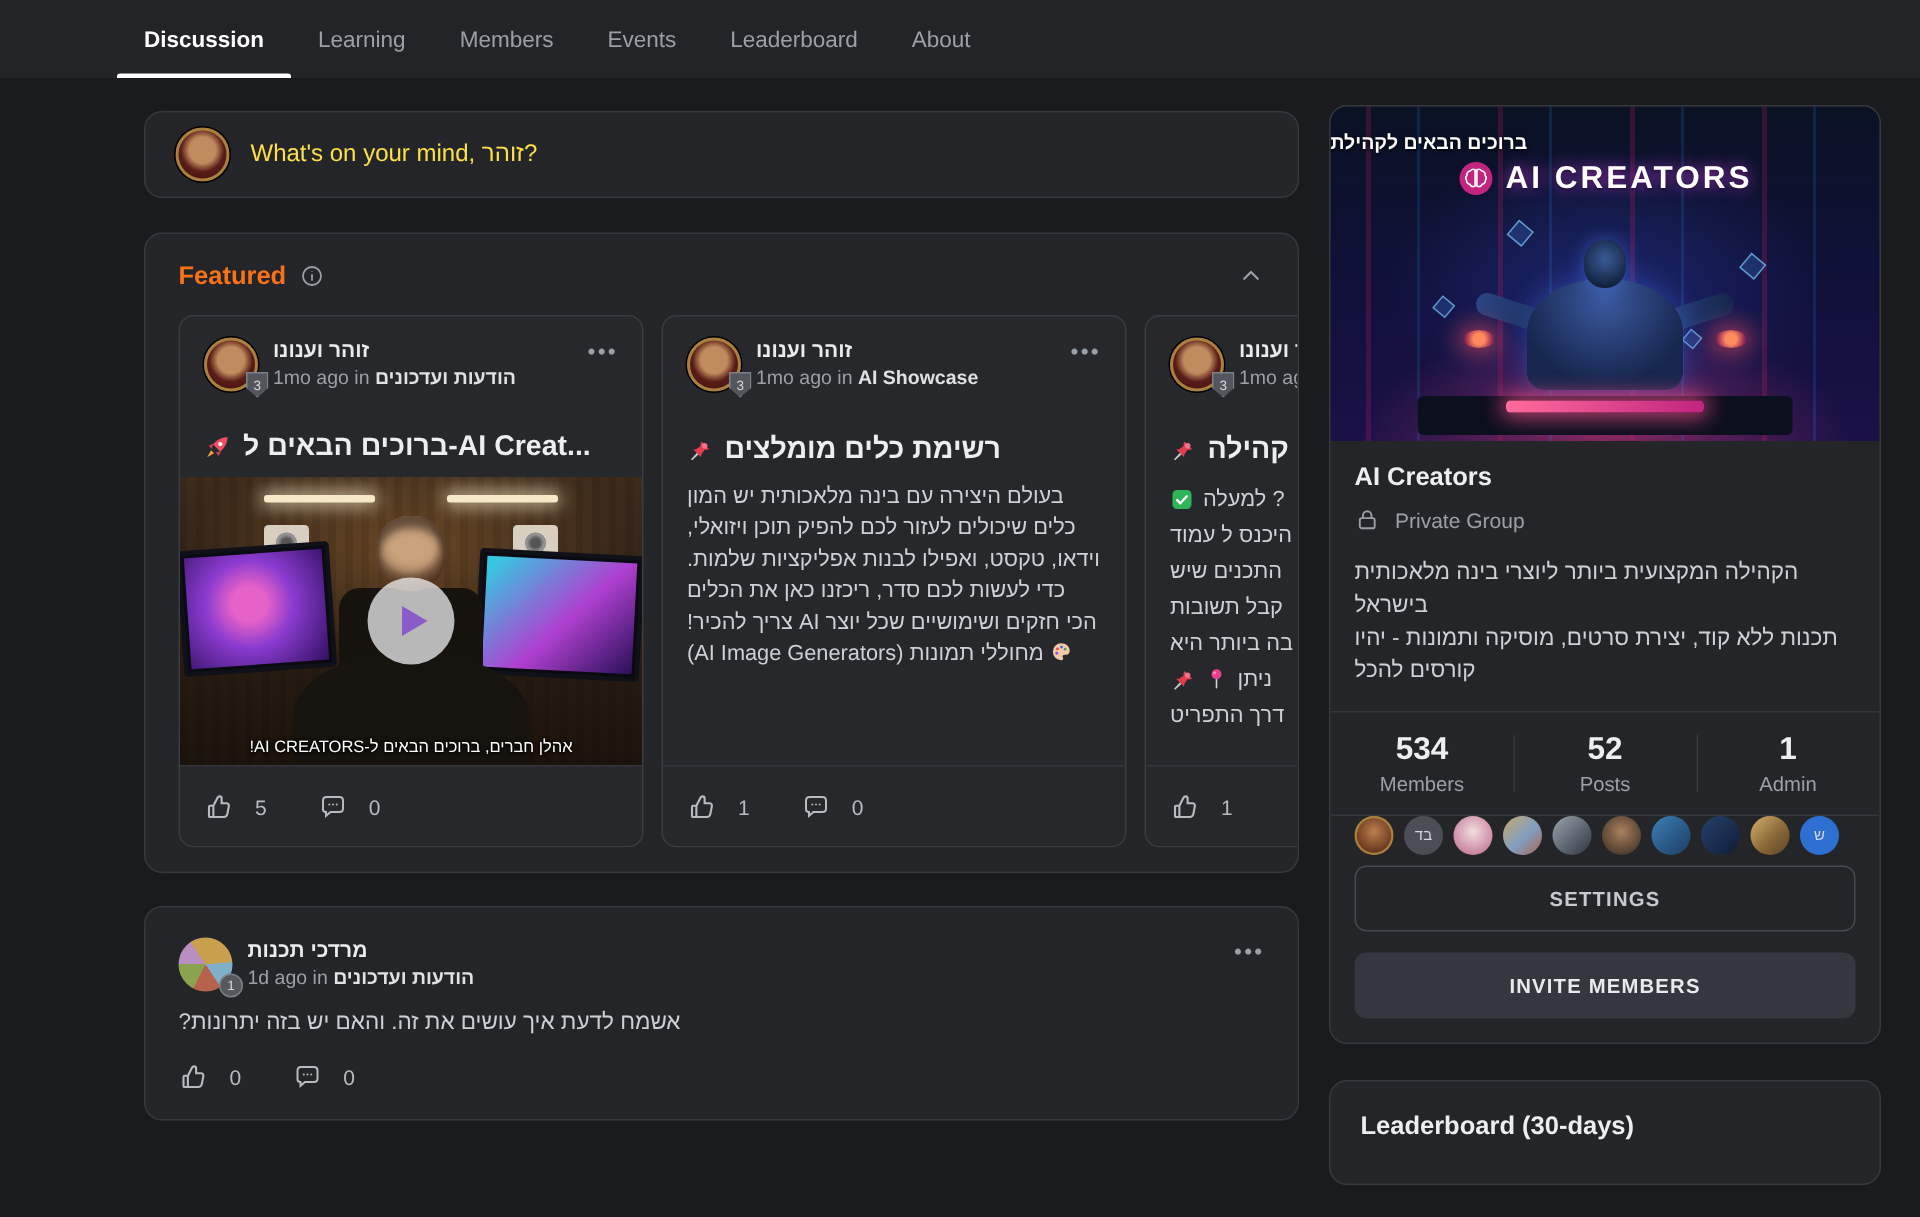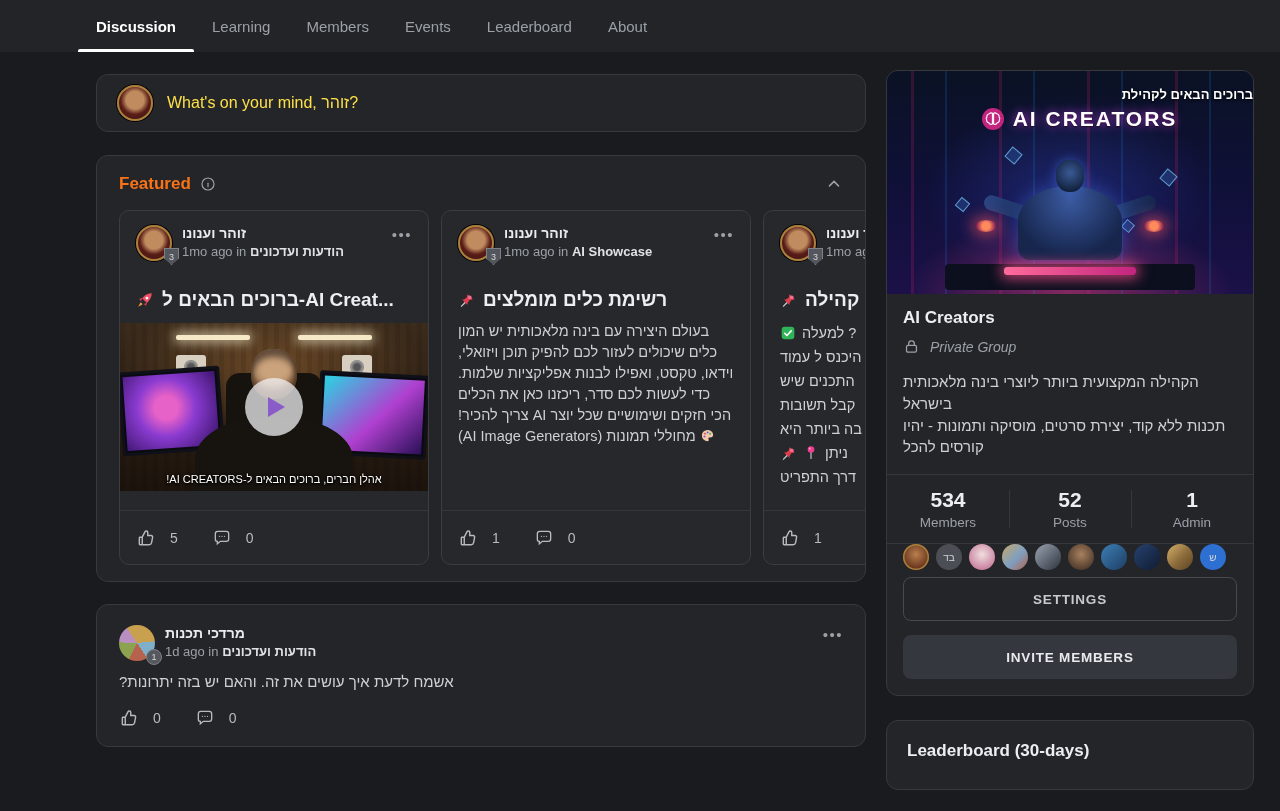--- a/index.html
+++ b/index.html
@@ -48,21 +48,21 @@
   .fc-title .em{flex-shrink:0;display:flex;}
   .fc-body{padding:0 16px;margin-top:10px;font-size:14.5px;line-height:1.45;color:#cdd0d5;
            direction:rtl;text-align:left;}
   .fc-lines{padding:0 16px;margin-top:10px;font-size:14.5px;color:#cdd0d5;}
   .fc-line{display:flex;align-items:center;gap:6px;height:24px;white-space:nowrap;}
   .fc-foot{margin-top:auto;border-top:1px solid #35373c;height:53px;display:flex;align-items:center;
            padding:0 16px;color:#b7babf;font-size:14px;flex-shrink:0;}
   .foot-group{display:flex;align-items:center;gap:14px;margin-right:34px;cursor:pointer;}
   .foot-group svg{width:20px;height:20px;}
   
-  .vthumb{margin-top:12px;height:168px;position:relative;overflow:hidden;flex-shrink:0;
+  .vthumb{margin-top:12px;height:192px;position:relative;overflow:hidden;flex-shrink:0;
      background:radial-gradient(ellipse 70% 60% at 50% 25%, rgba(150,100,50,.55), transparent 70%),
                 linear-gradient(180deg,#3c2c1c 0%,#2a1d12 60%,#1c130c 100%);}
   .vthumb::before{content:"";position:absolute;inset:0;
      background:repeating-linear-gradient(90deg, rgba(0,0,0,.18) 0 5px, transparent 5px 11px);opacity:.5;}
   .v-light{position:absolute;top:12px;width:74px;height:5px;background:#f5e9c8;border-radius:2px;
            box-shadow:0 0 12px 2px rgba(245,233,200,.8);}
   .v-speaker{position:absolute;top:32px;width:30px;height:24px;background:#d8cfc0;border-radius:3px;}
   .v-speaker::after{content:"";position:absolute;left:8px;top:5px;width:14px;height:14px;border-radius:50%;
            background:radial-gradient(circle,#555 0 30%,#999 60%,#333 100%);}
   .v-monitor{position:absolute;background:#0a0a12;border:3px solid #101018;border-radius:3px;}
@@ -93,21 +93,21 @@
   
   .sidebar{position:absolute;left:886px;top:70px;width:368px;}
   .scard{overflow:hidden;}
   .banner{height:223px;position:relative;overflow:hidden;cursor:pointer;
      background:radial-gradient(ellipse 62% 48% at 50% 100%, rgba(236,64,122,.5), transparent 72%),
                 radial-gradient(ellipse 55% 60% at 50% 55%, rgba(64,96,255,.28), transparent 72%),
                 linear-gradient(180deg,#0a1224 0%,#10103a 55%,#1b1148 100%);}
   .banner::before{content:"";position:absolute;inset:0;opacity:.75;
      background:repeating-linear-gradient(90deg, transparent 0 24px, rgba(233,30,99,.25) 24px 27px,
                 transparent 27px 58px, rgba(33,150,243,.2) 58px 60px, transparent 60px 88px);}
-  .b-text{position:absolute;top:16px;left:18px;right:0;text-align:right;color:#fff;z-index:3;}
+  .b-text{position:absolute;top:16px;left:0;right:0;text-align:left;color:#fff;z-index:3;}
   .b-sub{font-size:13px;font-weight:700;direction:rtl;text-shadow:0 1px 3px #000;}
   .b-main{margin-top:5px;display:flex;justify-content:center;align-items:center;gap:8px;font-size:21px;
           font-weight:800;letter-spacing:2px;text-shadow:0 0 10px rgba(190,60,220,.9),0 1px 2px #000;}
   .b-person{position:absolute;left:50%;bottom:14px;transform:translateX(-50%);width:190px;height:120px;z-index:2;}
   .b-head{position:absolute;left:50%;top:0;transform:translateX(-50%);width:28px;height:32px;border-radius:46%;
           background:radial-gradient(circle at 50% 40%, #3a5a96, #13233f 75%);box-shadow:0 0 12px rgba(80,130,255,.5);}
   .b-torso{position:absolute;left:50%;top:26px;transform:translateX(-50%);width:104px;height:74px;
           background:radial-gradient(circle at 50% 18%, #3b5aa0, #16264d 72%);
           border-radius:48% 48% 12px 12px;box-shadow:0 0 18px rgba(70,110,230,.45);}
   .b-arm{position:absolute;top:42px;width:58px;height:15px;border-radius:8px;
@@ -118,21 +118,21 @@
           box-shadow:0 0 14px 4px rgba(255,80,90,.55);}
   .b-hand.l{left:0;} .b-hand.r{right:0;}
   .b-desk{position:absolute;left:50%;bottom:4px;transform:translateX(-50%);width:250px;height:26px;
           background:#0b0f1e;border-radius:4px;z-index:2;}
   .b-keys{position:absolute;left:50%;top:3px;transform:translateX(-50%);width:132px;height:8px;border-radius:3px;
           background:linear-gradient(90deg,#ff6b9b,#c2247e);box-shadow:0 0 14px 3px rgba(255,80,140,.8);}
   .b-cube{position:absolute;width:11px;height:11px;border:1px solid rgba(130,210,255,.65);
           background:rgba(50,100,180,.35);transform:rotate(40deg);z-index:1;}
   .scontent{padding:0 16px 16px;}
   .stitle{margin-top:14px;font-size:17px;font-weight:700;color:#eceef1;}
-  .sprivate{margin-top:10px;display:flex;align-items:center;gap:10px;color:#9aa0a7;font-size:14px;font-style:italic;}
+  .sprivate{margin-top:10px;display:flex;align-items:center;gap:10px;color:#9aa0a7;font-size:14px;}
   .sprivate svg{width:17px;height:17px;}
   .sdesc{margin-top:16px;font-size:15px;line-height:1.45;color:#cdd0d5;direction:rtl;text-align:left;
          white-space:pre-line;}
   .sstats{margin:16px -16px 0;border-top:1px solid #35373c;border-bottom:1px solid #35373c;
           display:flex;padding:13px 0;}
   .sstat{flex:1;text-align:center;position:relative;}
   .sstat + .sstat::before{content:"";position:absolute;left:0;top:2px;bottom:2px;width:1px;background:#35373c;}
   .snum{font-size:21px;font-weight:700;color:#eceef1;}
   .slab{margin-top:3px;font-size:13.5px;color:#9aa0a7;}
   .savatars{margin-top:0;display:flex;gap:7px;}

